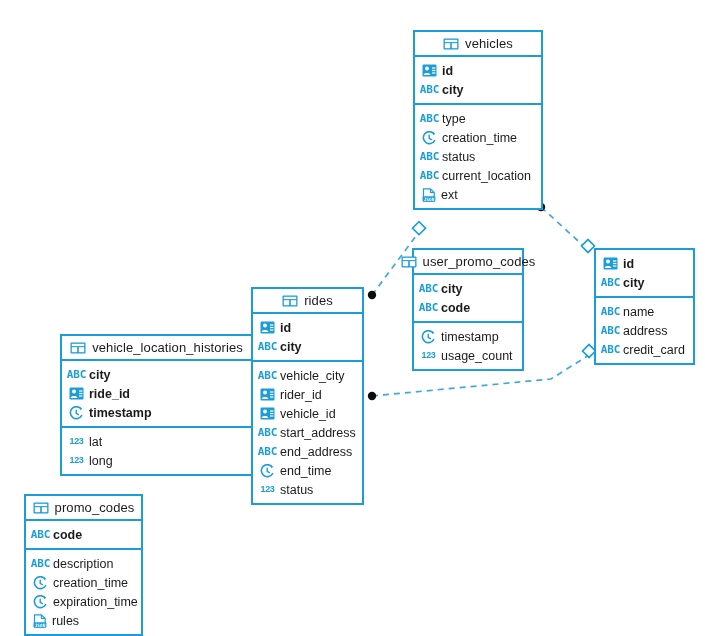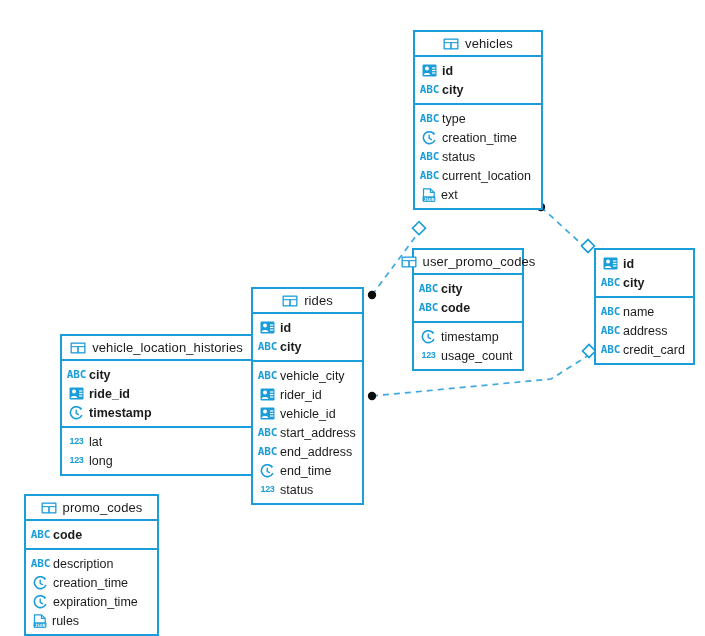--- a/index.html
+++ b/index.html
@@ -376,21 +376,21 @@
         <div class="field">
           <span class="ic ic-123">123</span>
           <span>lat</span>
         </div>
         <div class="field">
           <span class="ic ic-123">123</span>
           <span>long</span>
         </div>
       </div>
     </div>
-    <div class="table" style="left: 24px; top: 494px; width: 135px;">
+    <div class="table" style="left: 24px; top: 494px; width: 119px;">
       <div class="table-header">
         <span class="ic">
           <svg width="16" height="12" viewBox="0 0 16 12">
             <rect x="0.5" y="0.5" width="15" height="11" rx="1" fill="#1b9dd9"></rect>
             <rect x="1.8" y="1.8" width="12.4" height="2.3" fill="#ffffff"></rect>
             <rect x="1.8" y="5.2" width="5.4" height="5" fill="#ffffff"></rect>
             <rect x="8.8" y="5.2" width="5.4" height="5" fill="#ffffff"></rect>
           </svg>
         </span>
         <span class="table-title">promo_codes</span>

